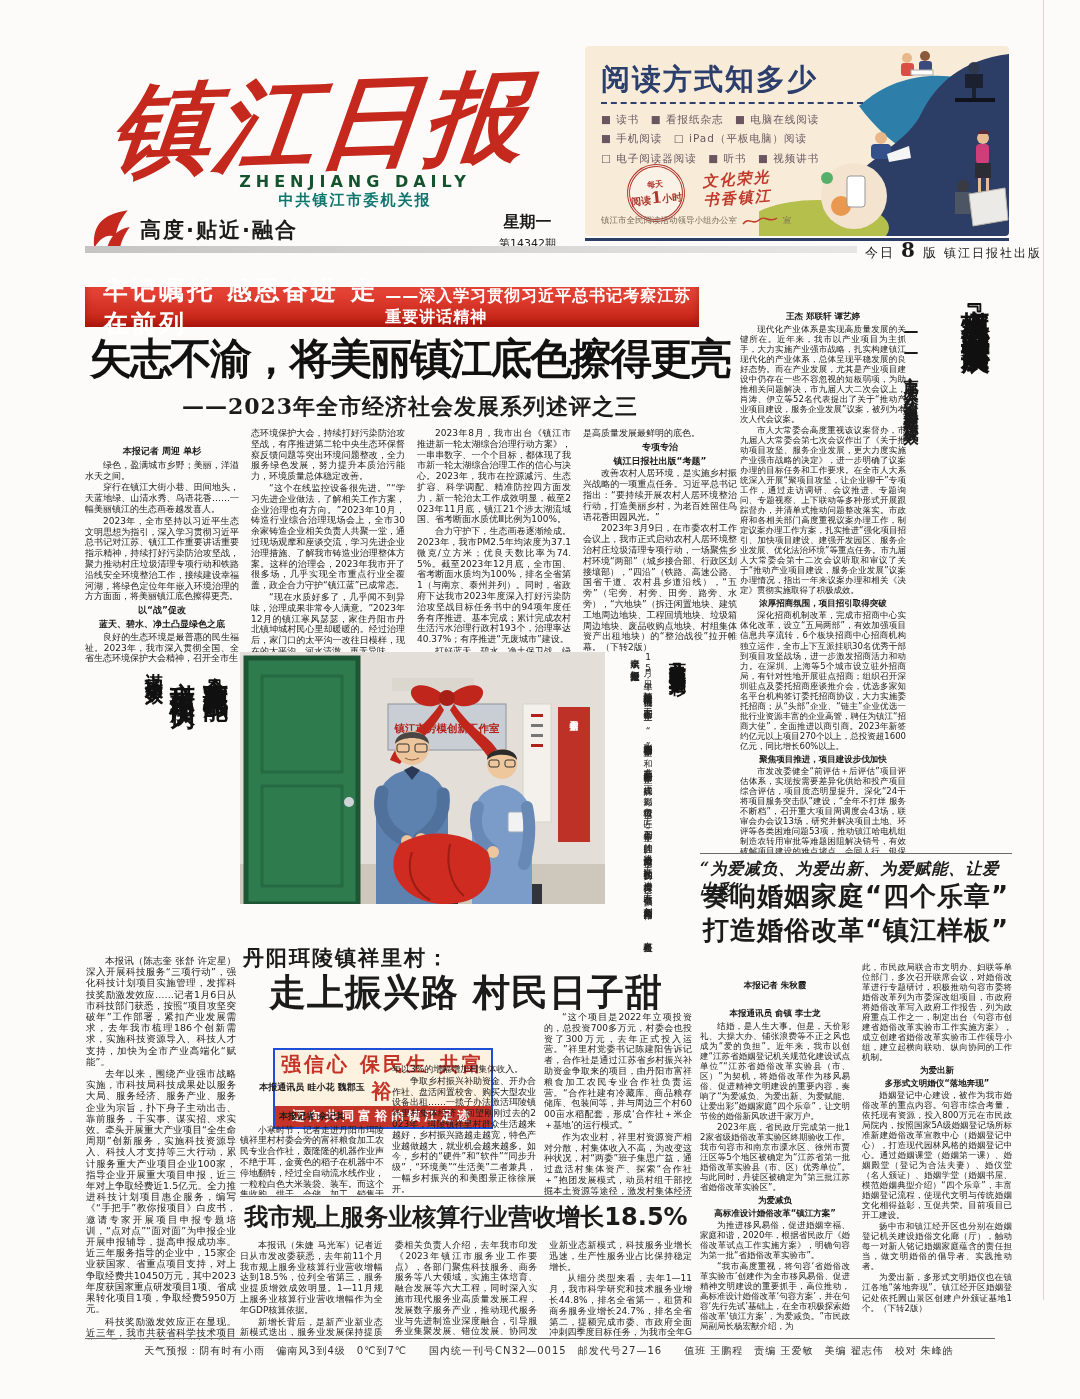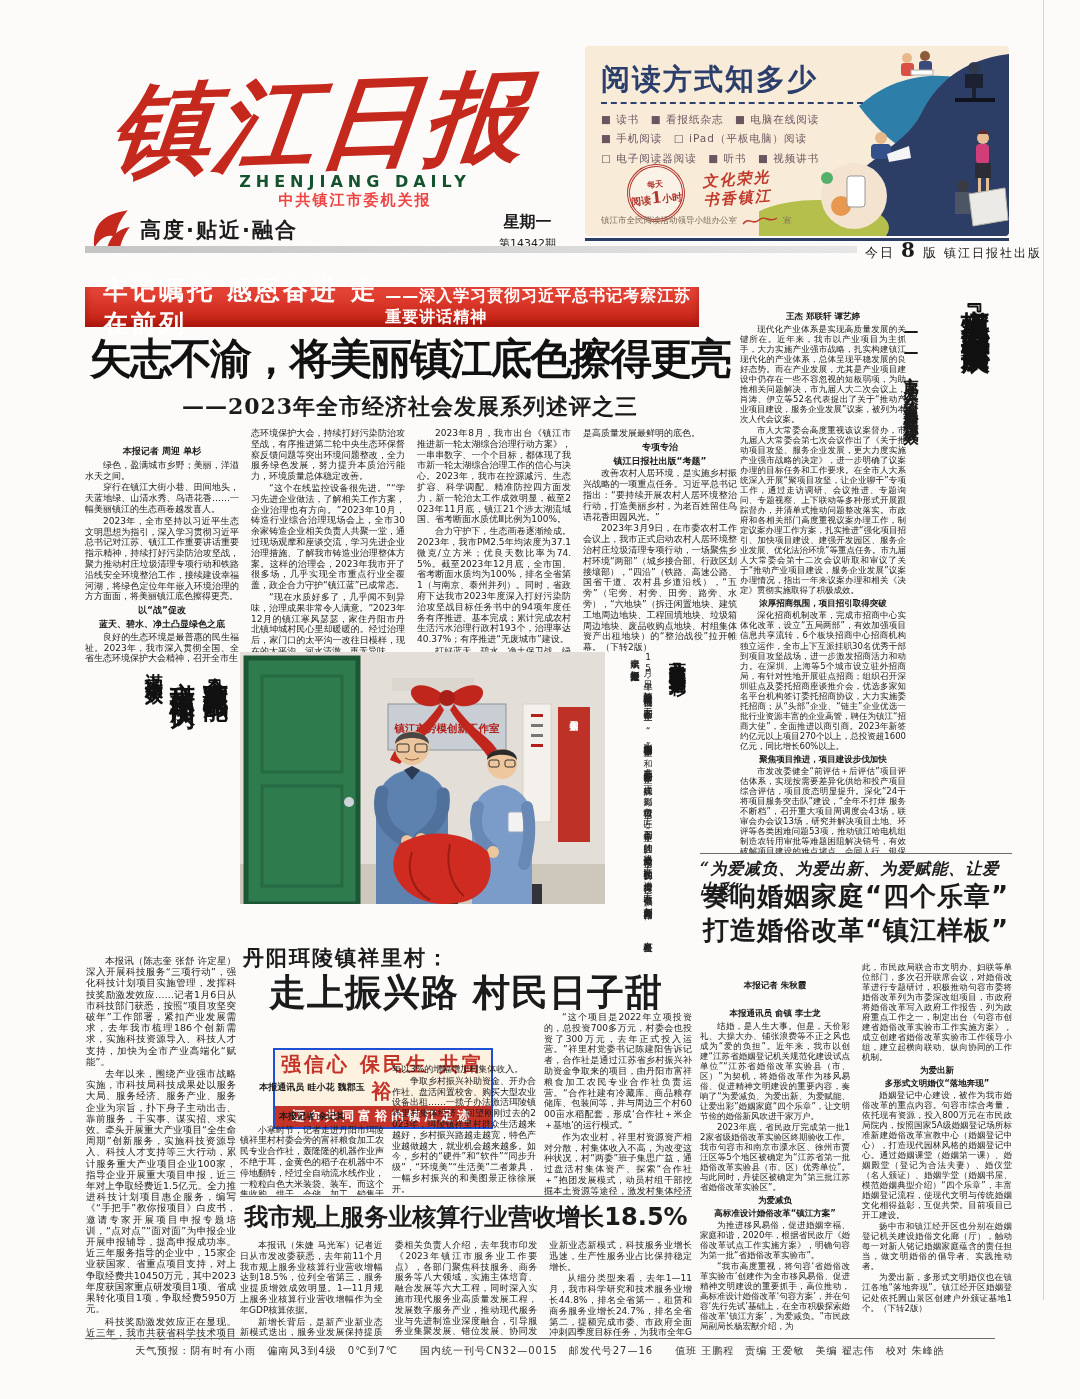--- a/index.html
+++ b/index.html
@@ -15,21 +15,21 @@
   .cross { text-align:center; font-weight:bold; margin:3px 0 2px; text-indent:0; }
   .serif { font-family:"DejaVu Serif","Liberation Serif",serif; }
   .vert { writing-mode:vertical-rl; text-orientation:upright; }
   .colflex { display:flex; gap:12px; overflow:hidden; }
   .col { flex:1; overflow:hidden; }
   
   .m-title { font-family:"DejaVu Serif","Liberation Serif",serif; font-weight:bold; font-style:italic;
              color:#c5281c; font-size:100px; letter-spacing:4px; transform:skewX(-8deg) rotate(-2deg);
              white-space:nowrap; }
   .m-en { font-size:16px; font-weight:bold; color:#14532d; letter-spacing:5px; text-align:center; }
-  .m-organ { font-size:15px; font-weight:bold; color:#ef4444; text-align:center; letter-spacing:2px; }
+  .m-organ { font-size:15px; font-weight:bold; color:#0f766e; text-align:center; letter-spacing:2px; }
   .m-slogan { font-size:21px; font-weight:bold; letter-spacing:2px; }
   .m-date1 { font-size:17px; font-weight:bold; text-align:center; }
   .m-date1 .day { color:#c5281c; font-size:25px; font-family:"DejaVu Serif",serif; }
   .m-date2 { font-size:11px; text-align:center; margin-top:2px; }
   .m-week { font-size:16px; font-weight:bold; text-align:center; }
   .m-issue { font-size:11px; text-align:center; margin-top:3px; }
   
   .ad { background:#f8ecd9; border-radius:4px; overflow:hidden; }
   .ad-title { font-size:29px; font-weight:bold; color:#2c3e6b; letter-spacing:2px; white-space:nowrap; }
   .ad-title .accent { position:relative; display:inline-block; }
@@ -336,16 +336,16 @@
         <p class="cont">此，市民政局联合市文明办、妇联等单位部门，多次召开联席会议，对婚俗改革进行专题研讨，积极推动句容市委将婚俗改革列为市委深改组项目，市政府将婚俗改革写入政府工作报告，列为政府重点工作之一，制定出台《句容市创建省婚俗改革实验市工作实施方案》，成立创建省婚俗改革实验市工作领导小组，建立起横向联动、纵向协同的工作机制。</p>
         <p class="cross">为爱出新</p>
         <p class="cross">多形式文明婚仪“落地奔现”</p>
         <p class="para">婚姻登记中心建设，被作为我市婚俗改革的重点内容。句容市综合考量，依托现有资源，投入800万元在市民政局院内，按照国家5A级婚姻登记场所标准新建婚俗改革宣教中心（婚姻登记中心），打造现代园林风格的婚姻登记中心。通过婚姻课堂（婚姻第一课）、婚姻殿堂（登记为合法夫妻）、婚仪堂（名人颁证）、婚姻学堂（婚姻书屋、模范婚姻典型介绍）“四个乐章”，丰富婚姻登记流程，使现代文明与传统婚姻文化相得益彰，互促共荣。目前项目已开工建设。</p>
         <p class="para">扬中市和镇江经开区也分别在婚姻登记机关建设婚俗文化廊（厅），触动每一对新人铭记婚姻家庭蕴含的责任担当，做文明婚俗的倡导者、实践推动者。</p>
         <p class="para">为爱出新，多形式文明婚仪也在镇江各地“落地奔现”。镇江经开区婚姻登记处依托圌山景区创建户外颁证基地1个。（下转2版）</p>
       </div>
   </div>
 
   <div class="abs rule" style="left:85px; top:1338px; width:910px; height:1px;"></div>
-  <div class="abs footer-line" style="left:85px; top:1344px; width:910px;">天气预报：阴有时有小雨　偏南风3到4级　0℃到7℃　　国内统一刊号CN32—0015　邮发代号27—16　　值班 王鹏程　责编 王爱敏　美编 翟志伟　校对 朱峰皓</div>
+  <div class="abs footer-line" style="left:94px; top:1344px; width:910px;">天气预报：阴有时有小雨　偏南风3到4级　0℃到7℃　　国内统一刊号CN32—0015　邮发代号27—16　　值班 王鹏程　责编 王爱敏　美编 翟志伟　校对 朱峰皓</div>
 
   <div class="abs" style="left:1043px; top:0; width:1px; height:1300px; background:#d8d5cf;"></div>
 </div>
 
 </body></html>

